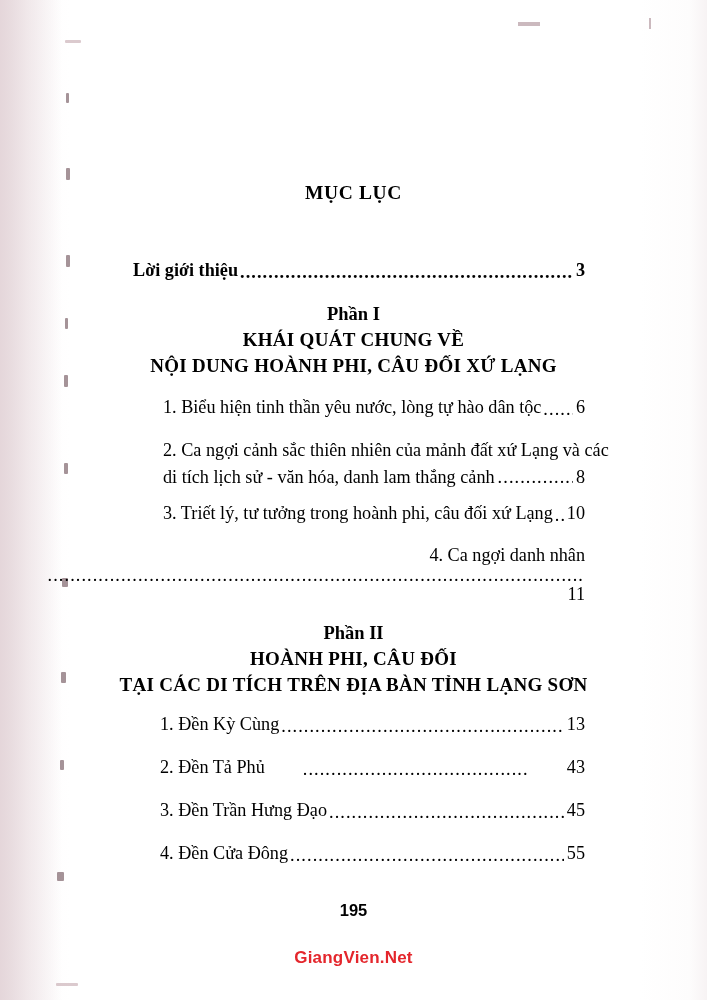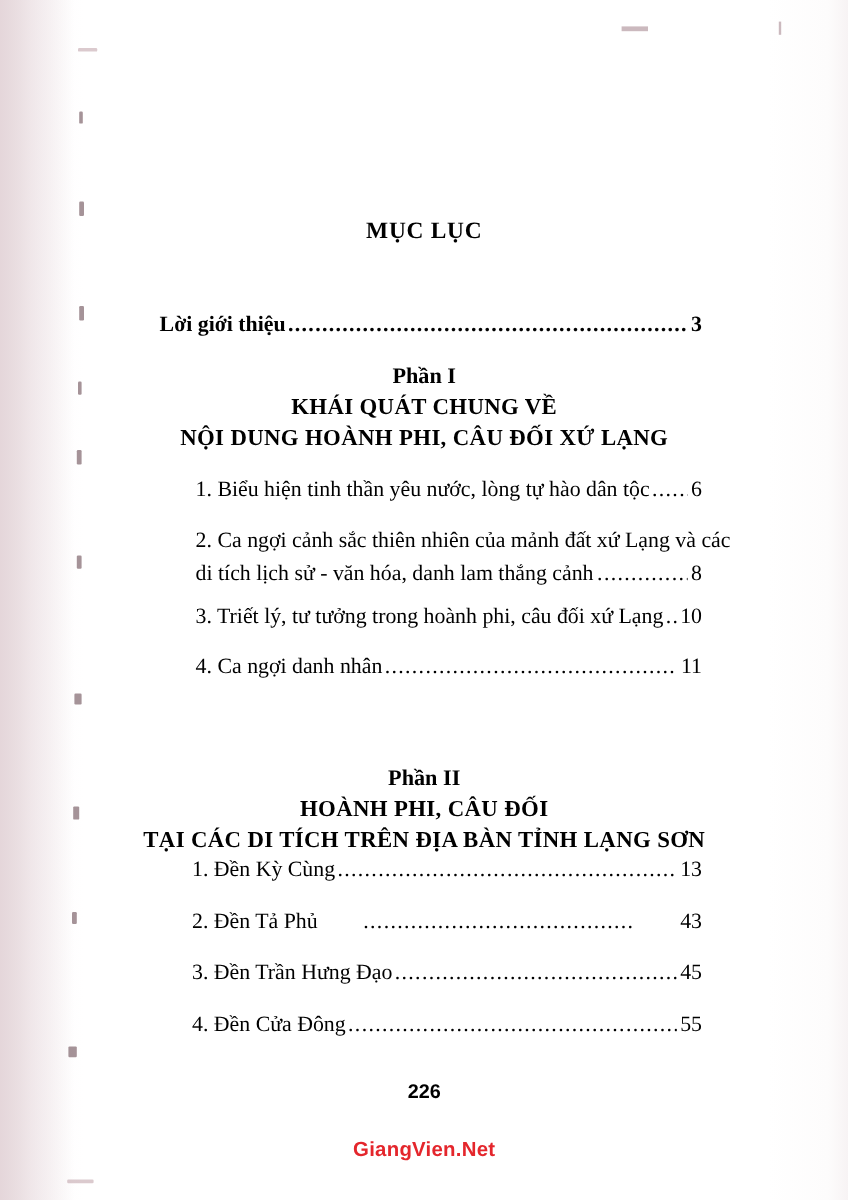--- a/index.html
+++ b/index.html
@@ -70,21 +70,21 @@
     font-size: 19.5px;
     letter-spacing: .6px;
   }
 
   
   .toc-line {
     position: absolute;
     left: 133px;
     width: 452px;
     display: flex;
-    align-items: center;
+    align-items: flex-end;
     font-size: 18.2px;
     white-space: nowrap;
   }
   .toc-line .lbl { flex: 0 0 auto; }
   .toc-line .dots {
     flex: 1 1 auto;
     overflow: hidden;
     white-space: nowrap;
     margin: 0 1px 0 2px;
     letter-spacing: 1.1px;
@@ -212,27 +212,27 @@
         <span class="pg">8</span>
       </div>
     </div>
 
     <div class="toc-line" style="top:503px;left:163px;width:422px;">
       <span class="lbl">3. Triết lý, tư tưởng trong hoành phi, câu đối xứ Lạng</span>
       <span class="dots">...............................................................................................</span>
       <span class="pg">10</span>
     </div>
 
-    <div class="toc-line" style="top:545px;left:163px;width:422px;">
+    <div class="toc-line" style="top:545px;left:163px;width:422px;flex-direction:column;">
       <span class="lbl">4. Ca ngợi danh nhân</span>
       <span class="dots">...............................................................................................</span>
       <span class="pg">11</span>
     </div>
 
-    <div class="part-head" style="top:636px;">
+    <div class="part-head" style="top:620px;">
       <div class="l1">Phần II</div>
       <div class="l2">HOÀNH PHI, CÂU ĐỐI</div>
       <div class="l3">TẠI CÁC DI TÍCH TRÊN ĐỊA BÀN TỈNH LẠNG SƠN</div>
     </div>
 
     <div class="toc-line" style="top:714px;left:160px;width:425px;">
       <span class="lbl">1. Đền Kỳ Cùng</span>
       <span class="dots">...............................................................................................</span>
       <span class="pg">13</span>
     </div>
@@ -248,17 +248,17 @@
       <span class="dots">...............................................................................................</span>
       <span class="pg">45</span>
     </div>
 
     <div class="toc-line" style="top:843px;left:160px;width:425px;">
       <span class="lbl">4. Đền Cửa Đông</span>
       <span class="dots">...............................................................................................</span>
       <span class="pg">55</span>
     </div>
 
-    <div class="page-number">226</div>
+    <div class="page-number">195</div>
     <div class="watermark" style="color: rgb(228, 38, 44);">GiangVien.Net</div>
 
   </div>
 </div>
 
 </body></html>

